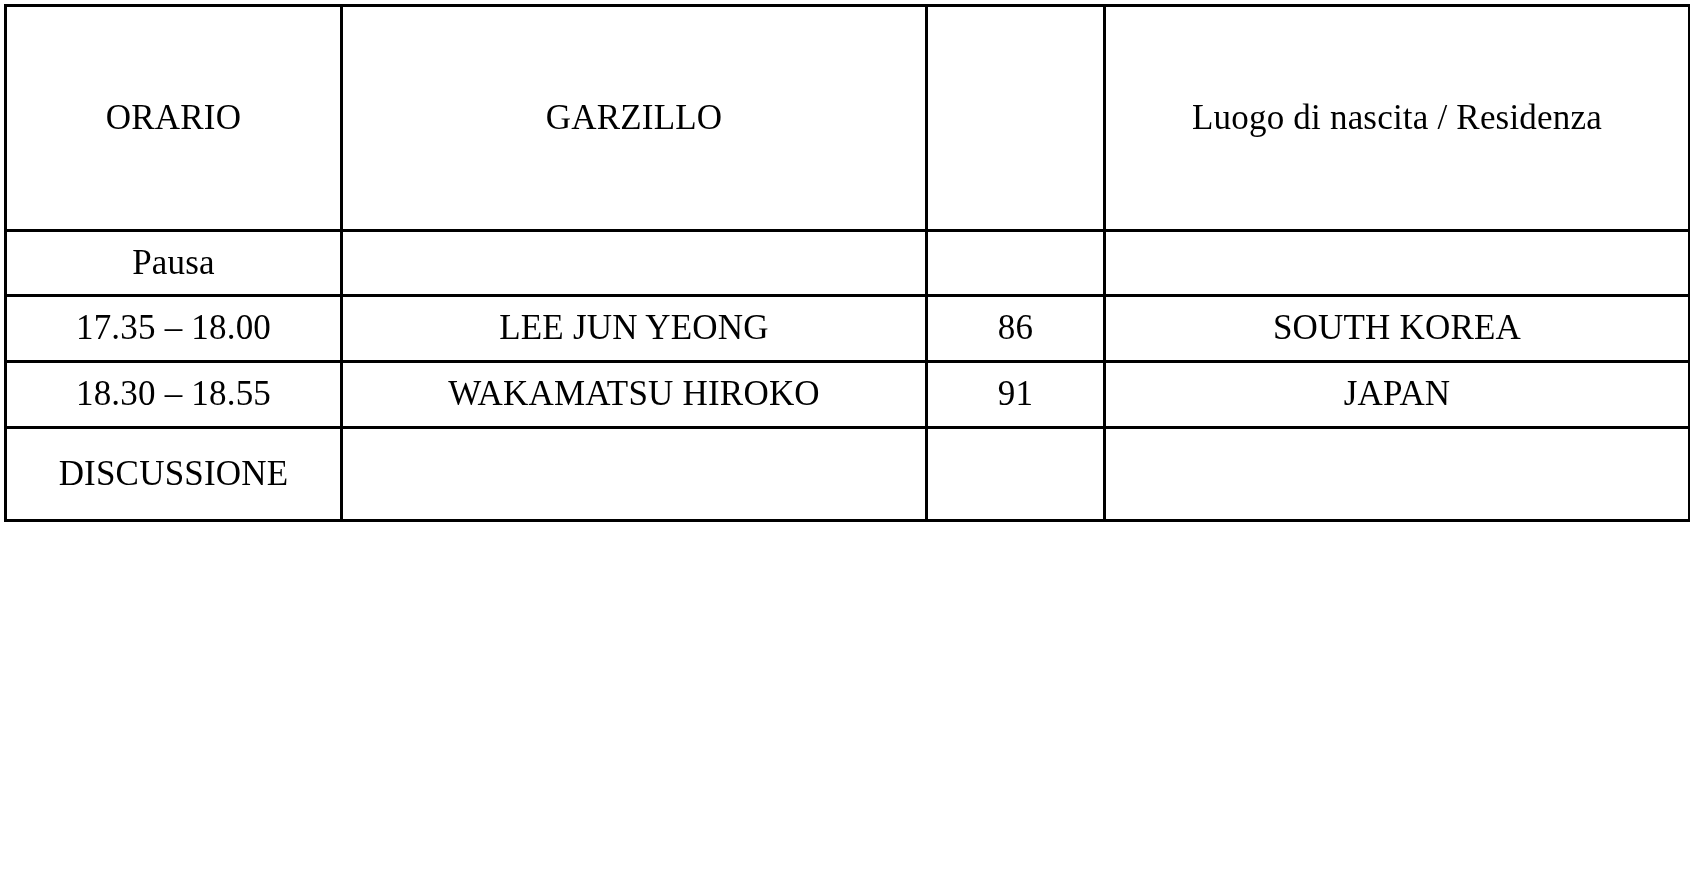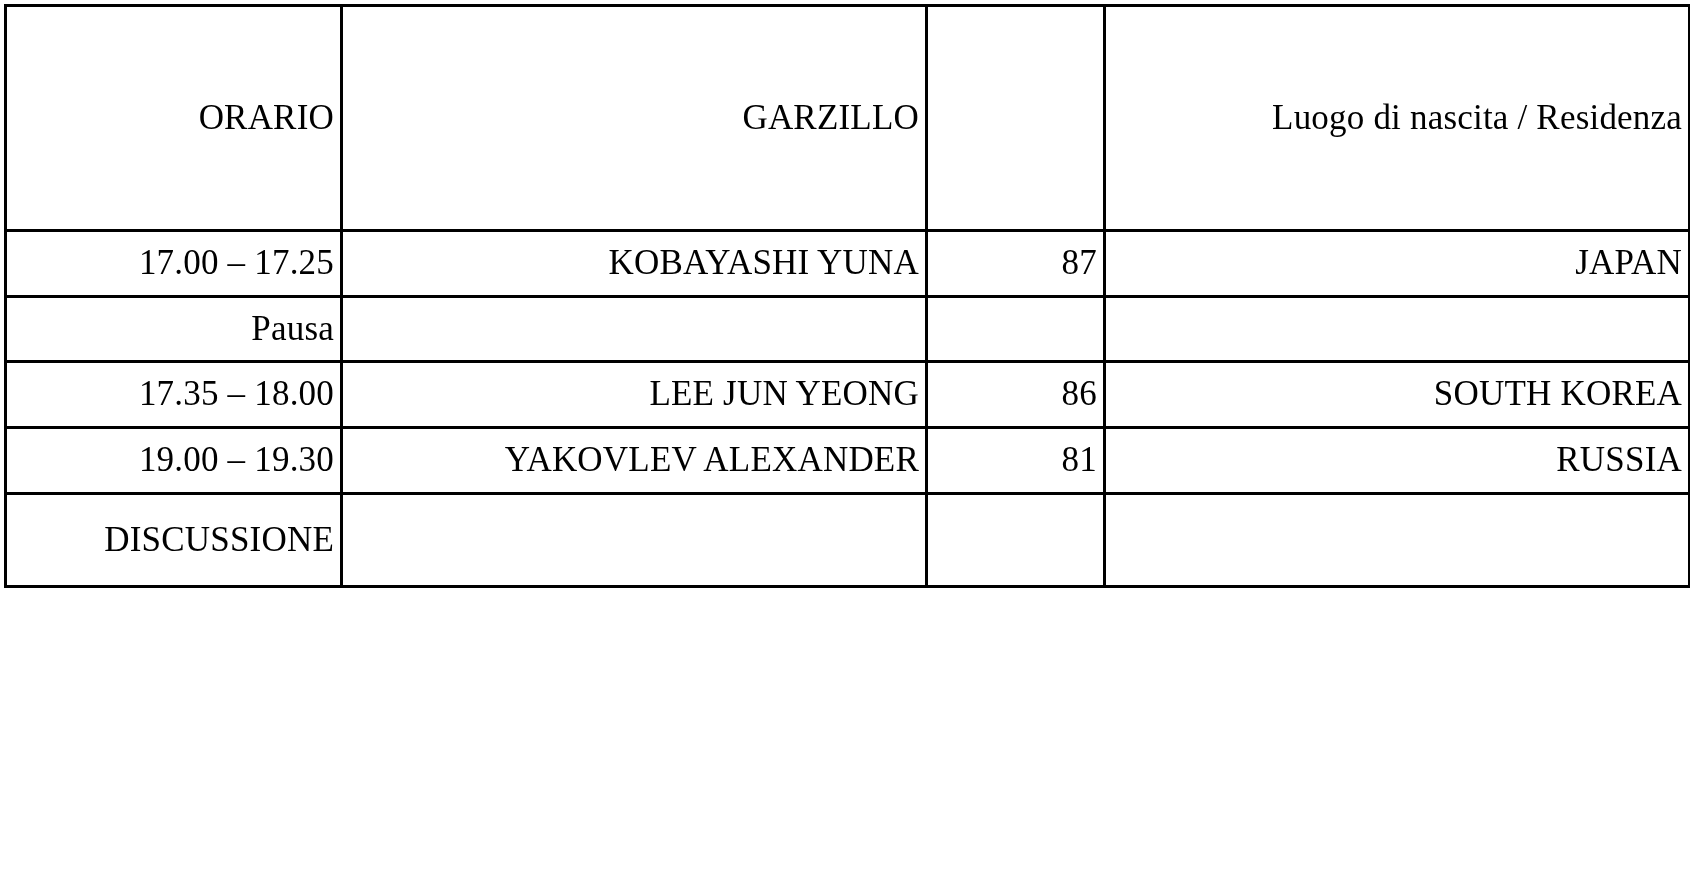--- a/index.html
+++ b/index.html
@@ -23,21 +23,21 @@
   }
   table.schedule {
     border-collapse: collapse;
     table-layout: fixed;
     width: 1684px;
     margin: 0;
   }
   table.schedule td,
   table.schedule th {
     border: 3px solid #000000;
-    text-align: right;
+    text-align: center;
     vertical-align: middle;
     padding: 0 6px;
     font-size: 35px;
     line-height: 1.15;
     font-weight: normal;
     font-family: "Liberation Serif", serif;
     letter-spacing: 0.2px;
   }
   
   col.c-time  { width: 336px; }
@@ -84,43 +84,37 @@
     </colgroup>
     <thead>
       <tr>
         <td class="hdr-time">ORARIO</td>
         <td class="hdr-name">GARZILLO</td>
         <td class="hdr-num"></td>
         <td class="hdr-place">Luogo di nascita / Residenza</td>
       </tr>
     </thead>
     <tbody>
-      <tr>
-        <td class="time-cell">17.00 – 17.25</td>
-        <td class="name-cell">KOBAYASHI YUNA</td>
-        <td class="num-cell">87</td>
-        <td class="place-cell">JAPAN</td>
-      </tr>
       <tr class="row-pausa">
         <td class="pausa-cell">Pausa</td>
         <td class="empty-cell"></td>
         <td class="empty-cell"></td>
         <td class="empty-cell"></td>
       </tr>
       <tr>
         <td class="time-cell">17.35 – 18.00</td>
         <td class="name-cell">LEE JUN YEONG</td>
         <td class="num-cell">86</td>
         <td class="place-cell">SOUTH KOREA</td>
       </tr>
       <tr>
-        <td class="time-cell">19.00 – 19.30</td>
-        <td class="name-cell">YAKOVLEV ALEXANDER</td>
-        <td class="num-cell">81</td>
-        <td class="place-cell">RUSSIA</td>
+        <td class="time-cell">18.30 – 18.55</td>
+        <td class="name-cell">WAKAMATSU HIROKO</td>
+        <td class="num-cell">91</td>
+        <td class="place-cell">JAPAN</td>
       </tr>
       <tr class="row-discussione">
         <td class="discussione-cell">DISCUSSIONE</td>
         <td class="empty-cell"></td>
         <td class="empty-cell"></td>
         <td class="empty-cell"></td>
       </tr>
     </tbody>
   </table>
 </div>

